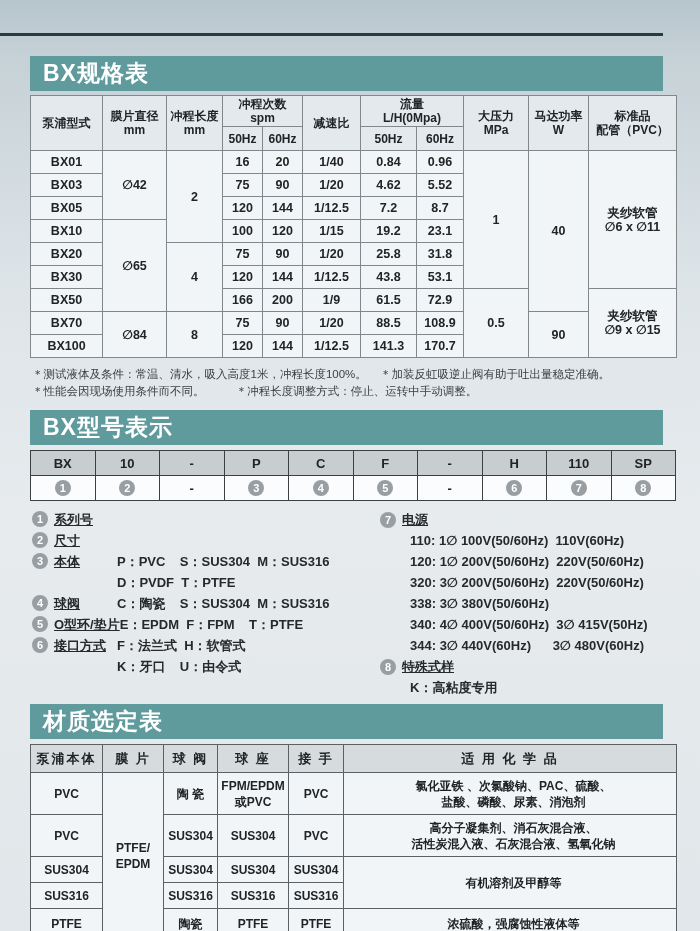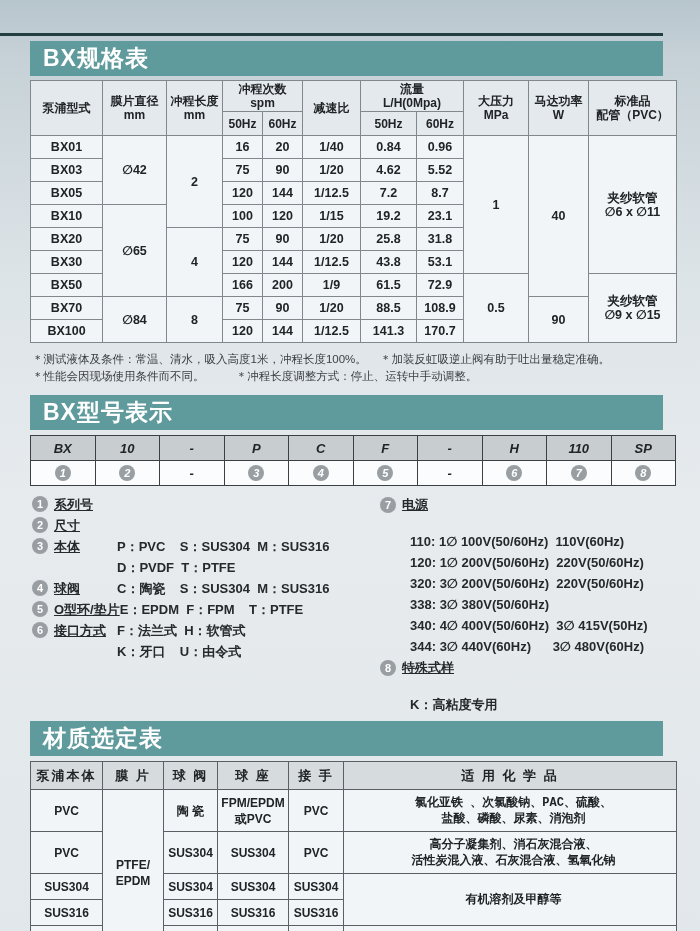--- a/index.html
+++ b/index.html
@@ -2,66 +2,66 @@
 <html><head>
 <meta charset="utf-8">
 <style>
   html,body{margin:0;padding:0;}
   .page{position:relative;width:700px;height:931px;overflow:hidden;
     font-family:"Liberation Sans","DejaVu Sans",sans-serif;color:#212426;
     background:linear-gradient(180deg,#b7c5cd 0%,#c6d1d7 6%,#dde4e8 30%,#e7ebee 55%,#e1e7ea 100%);}
   .top-rule{position:absolute;left:0;top:33px;width:663px;height:3px;background:#223e3e;}
   .sec-title{margin-left:30px;width:633px;height:35px;background:#5f9a9c;color:#ffffff;
     font-size:23px;font-weight:bold;line-height:35px;padding-left:13px;box-sizing:border-box;letter-spacing:1px;}
-  .t-spec{margin-top:41px;}
+  .t-spec{margin-top:56px;}
   table{border-collapse:collapse;margin-left:30px;table-layout:fixed;}
   td{overflow:hidden;}
   
   .spec-table{width:646px;margin-top:4px;}
   .spec-table td{border:1px solid #81888c;background:#f1f5f7;text-align:center;
     font-size:12px;font-weight:bold;white-space:pre-line;line-height:14px;padding:1px 2px;box-sizing:border-box;}
   .spec-table thead td{background:#e3e9ec;}
   .spec-table thead tr:nth-child(1) td{height:27px;}
   .spec-table thead tr:nth-child(2) td{height:24px;}
   .spec-table tbody tr{height:23px;}
   .spec-table tbody td{font-size:12.5px;}
   
   .footnotes{margin:8px 0 0 32px;font-size:11.5px;color:#3b3f41;line-height:17px;}
   .fn-line span{display:inline-block;}
   .gap-a{margin-left:10px;}
   .gap-b{margin-left:28px;}
   
   .t-model{margin-top:10px;}
-  .model-table{width:646px;margin-top:5px;font-style:italic;}
+  .model-table{width:646px;margin-top:5px;}
   .model-table td{border:1px solid #3c4043;text-align:center;font-weight:bold;font-size:13px;height:22px;}
   .model-table tr:nth-child(1) td{background:#c8cdd0;}
   .model-table tr:nth-child(2) td{background:#fbfcfd;}
   .circle{display:inline-block;width:16px;height:16px;border-radius:50%;background:#989ea1;
     color:#fff;font-size:11px;line-height:16px;font-weight:bold;text-align:center;}
   
   .legend{display:flex;margin:8px 0 0 32px;font-size:13px;font-weight:bold;color:#26292b;}
   .leg-col{width:348px;}
   .leg-col.right{width:298px;}
   .leg-row{display:flex;align-items:flex-start;}
   .leg-row .circle{flex:none;margin:2px 6px 0 0;}
   .leg-label{min-width:63px;line-height:21px;white-space:pre;text-decoration:underline;}
   .leg-lines div{white-space:pre;line-height:21px;}
   .leg-row.stacked{display:block;}
   .leg-row.stacked .leg-label{min-width:0;display:inline-block;}
-  .leg-row.stacked .leg-lines{margin-left:30px;margin-top:16px;}
+  .leg-row.stacked .leg-lines{margin-left:30px;}
   
   .t-mat{margin-top:6px;}
   .mat-table{width:646px;margin-top:5px;}
   .mat-table td{border:1px solid #5a6064;background:#f1f5f7;text-align:center;
     font-size:12px;font-weight:bold;white-space:pre-line;line-height:16px;padding:1px 3px;box-sizing:border-box;}
   .mat-table thead td{background:#d6dbde;height:28px;font-size:13px;letter-spacing:2px;}
   .mat-table tbody tr:nth-child(1),.mat-table tbody tr:nth-child(2){height:42px;}
   .mat-table tbody tr:nth-child(3),.mat-table tbody tr:nth-child(4){height:26px;}
   .mat-table tbody tr:nth-child(5){height:31px;}
-  .al-l{text-align:center;padding-left:10px !important;font-family:Liberation Mono, monospace;}
+  .al-l{text-align:center;padding-left:10px !important;}
 </style>
 </head>
 <body>
 
 <div class="page">
   <div class="top-rule"></div>
 
   <section>
     <div class="sec-title t-spec">BX规格表</div>
     <table class="spec-table">

